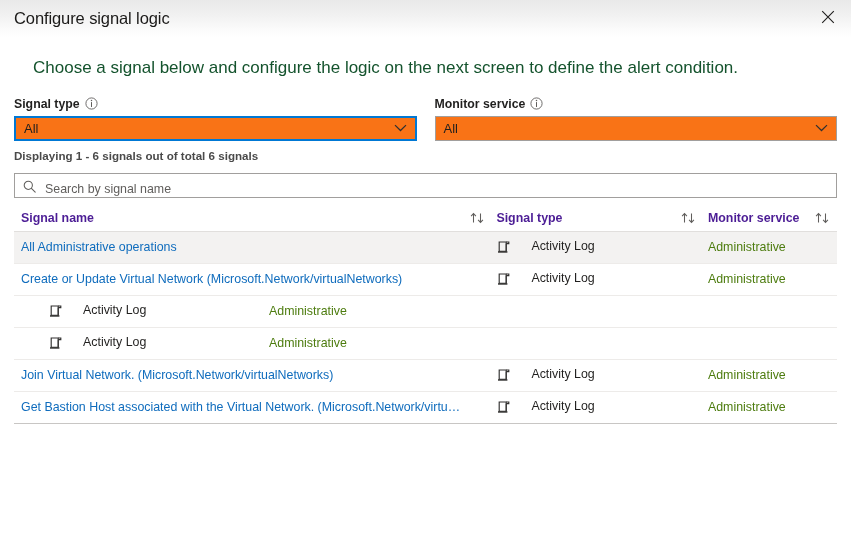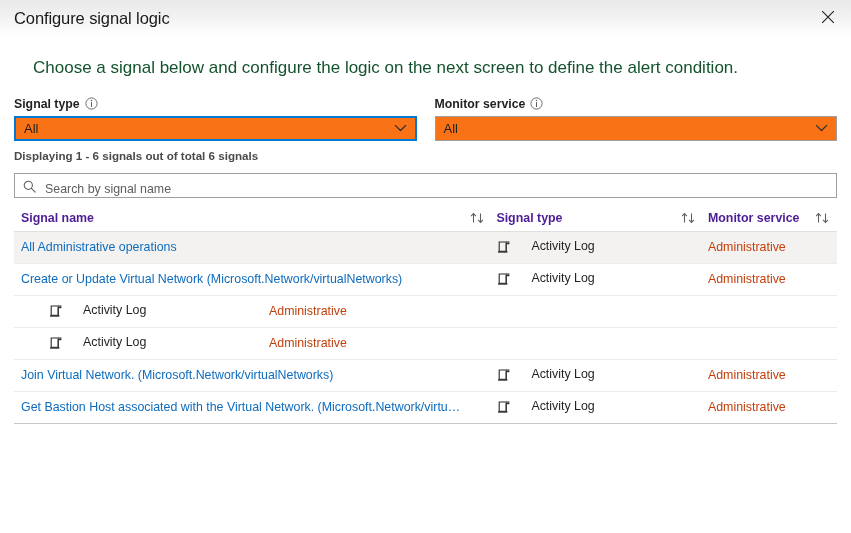--- a/index.html
+++ b/index.html
@@ -163,21 +163,21 @@
     text-decoration: none;
     white-space: nowrap;
     overflow: hidden;
     text-overflow: ellipsis;
     display: block;
   }
 
   .type-cell { display: flex; align-items: flex-start; gap: 19px; }
   .log-icon { width: 16px; height: 16px; display: inline-flex; flex: 0 0 auto; }
   .type-text { color: #201f1e; }
-  .svc-text { color: #c2410c; }
+  .svc-text { color: #4d7c0f; }
   .sort-icon { display: inline-flex; cursor: pointer; }
 </style>
 </head>
 <body>
 
 <div class="blade-header">
   <div class="blade-title">Configure signal logic</div>
   <button class="close-btn" aria-label="Close">
     <span>
       <svg width="14" height="14" viewBox="0 0 14 14">

